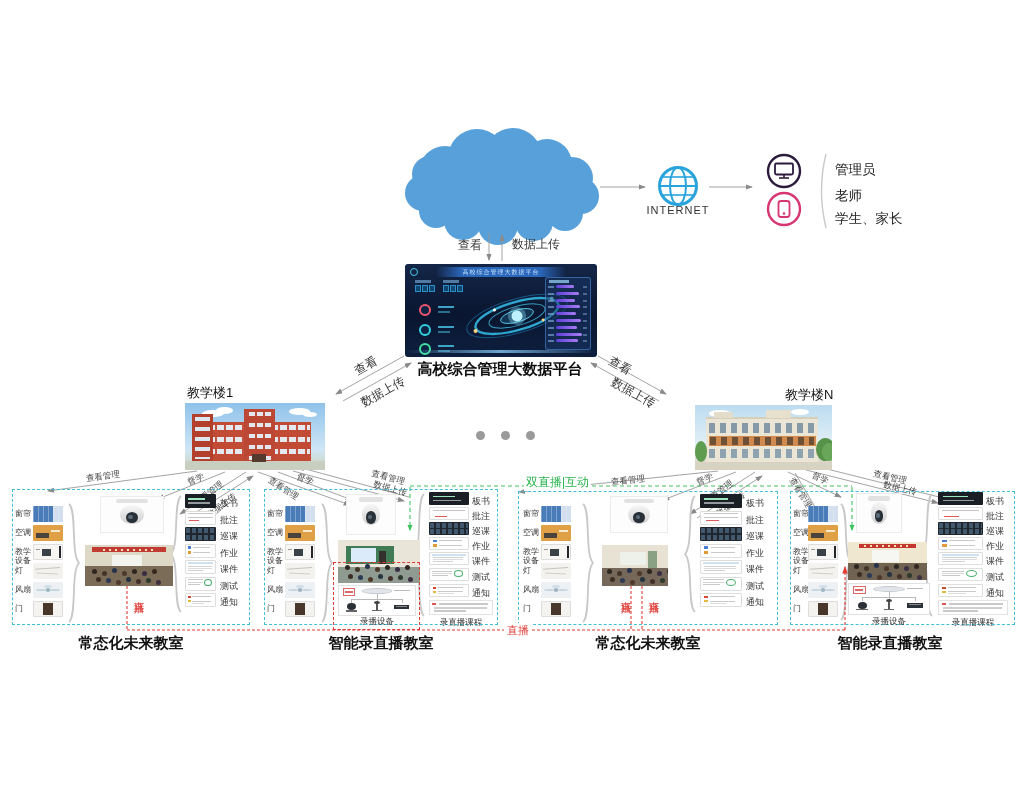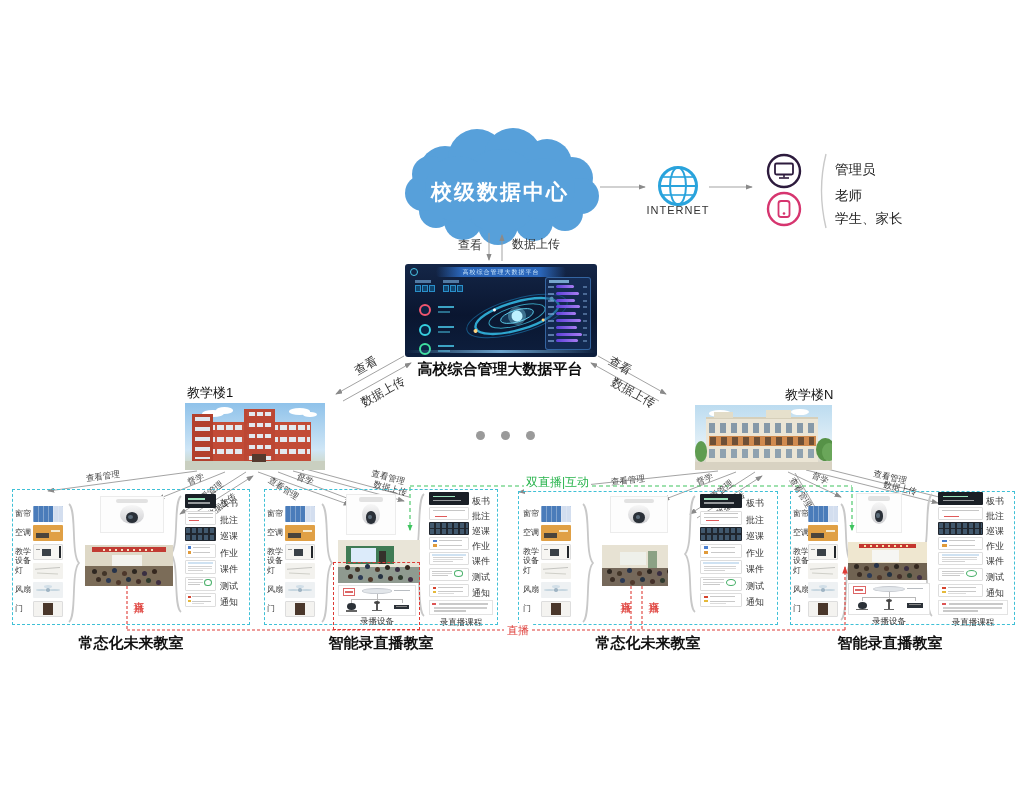--- a/index.html
+++ b/index.html
@@ -117,21 +117,20 @@
       <line x1="410" y1="486" x2="852" y2="486" stroke="#3ec45f" stroke-width="1.1" stroke-dasharray="4,3"></line>
       <line x1="410" y1="487" x2="410" y2="530" stroke="#3ec45f" stroke-width="1.1" stroke-dasharray="4,3" marker-end="url(#mGreen)"></line>
       <line x1="852" y1="487" x2="852" y2="530" stroke="#3ec45f" stroke-width="1.1" stroke-dasharray="4,3" marker-end="url(#mGreen)"></line>
       <line x1="127" y1="586" x2="127" y2="629" stroke="#de3b36" stroke-width="1.1" stroke-dasharray="3,2"></line>
       <line x1="127" y1="630" x2="845" y2="630" stroke="#de3b36" stroke-width="1.1" stroke-dasharray="3,2"></line>
       <line x1="845" y1="630" x2="845" y2="567" stroke="#de3b36" stroke-width="1.1" stroke-dasharray="3,2" marker-end="url(#mRed)"></line>
       <line x1="631" y1="586" x2="631" y2="629" stroke="#de3b36" stroke-width="1.1" stroke-dasharray="3,2"></line>
       <line x1="642" y1="586" x2="642" y2="629" stroke="#de3b36" stroke-width="1.1" stroke-dasharray="3,2"></line>
     </svg>
 
-  <div class="cloudtxt" style="left:400px;top:178px;width:200px">校级数据中心</div>
   <div class="inet" style="left:640px;top:204px;width:76px">INTERNET</div>
   <div class="role" style="left:835px;top:161px">管理员</div>
   <div class="role" style="left:835px;top:187px">老师</div>
   <div class="role" style="left:835px;top:210px">学生、家长</div>
   <div class="platlbl" style="left:390px;top:360px;width:220px">高校综合管理大数据平台</div>
   <div class="bldlbl" style="left:187px;top:384px">教学楼1</div>
   <div class="bldlbl" style="left:785px;top:386px">教学楼N</div>
   <div class="gcap" style="left:12px;top:634px;width:238px">常态化未来教室</div>
   <div class="gcap" style="left:264px;top:634px;width:234px">智能录直播教室</div>
   <div class="gcap" style="left:518px;top:634px;width:260px">常态化未来教室</div>

